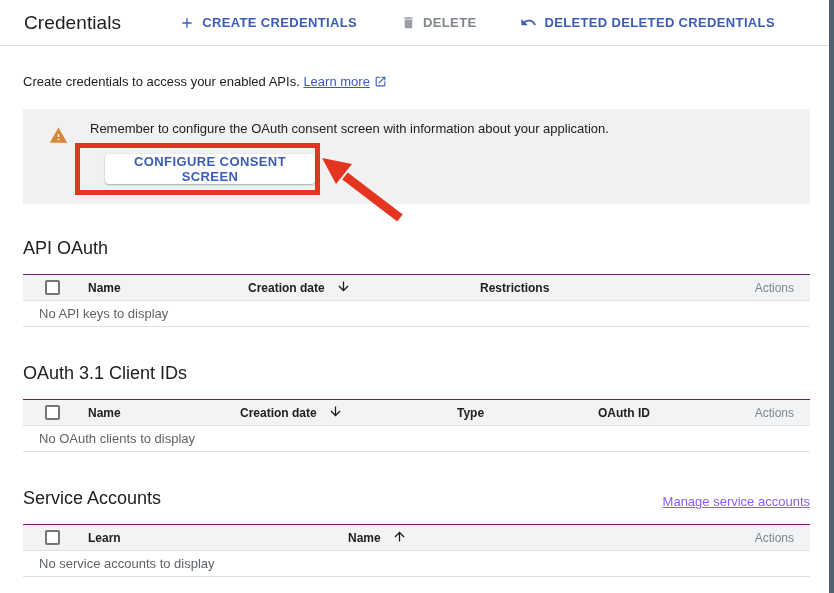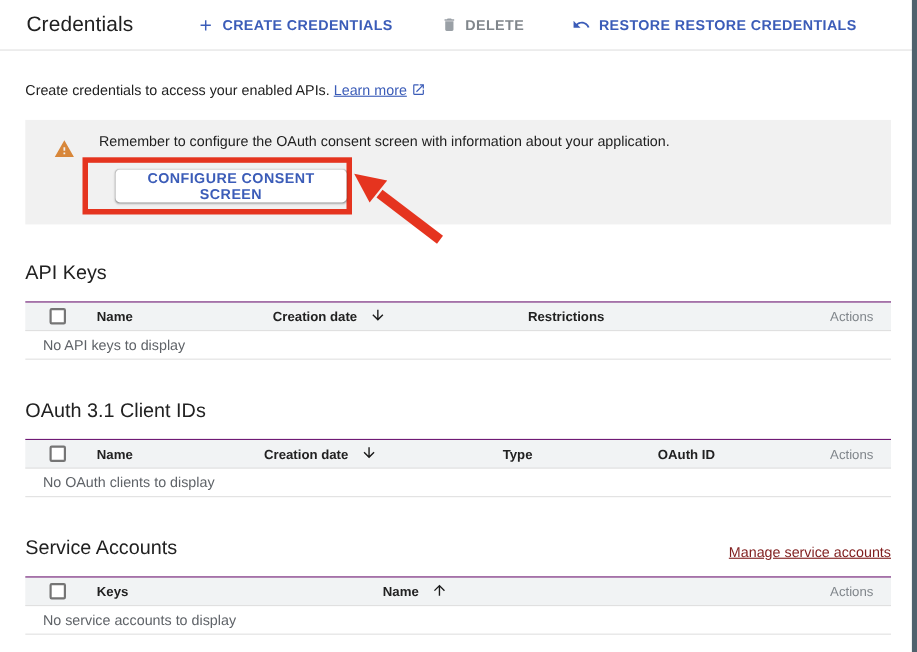--- a/index.html
+++ b/index.html
@@ -42,21 +42,21 @@
     font-family:inherit; font-size:13px; font-weight:700; letter-spacing:.4px;
     color:#3b5cb8; box-shadow:0 1px 2px rgba(0,0,0,.28), 0 0 1px rgba(0,0,0,.18);
     cursor:pointer;
   }
   .anno-arrow { position:absolute; left:305px; top:145px; z-index:3; pointer-events:none; }
   
   .section-h { font-size:18px; font-weight:400; color:#212121; }
   .sec-api .section-h { margin-top:34px; }
   .sec-oauth .section-h, .sec-sa { margin-top:36px; }
   .sa-head-row { display:flex; align-items:flex-end; justify-content:space-between; }
-  .manage-link { font-size:13px; color:#7f1d1d; text-decoration:underline; cursor:pointer;margin-left:38px; }
+  .manage-link { font-size:13px; color:#8b5cf6; text-decoration:underline; cursor:pointer;margin-left:38px; }
   .tbl { margin-top:15px; width:100%; }
   .tbl-head {
     display:flex; align-items:center; height:27px; background:#f1f3f4;
     border-top:1px solid #701a75; border-bottom:1px solid #e0e0e0;
   }
   .cell { display:flex; align-items:center; }
   .th { font-size:12px; font-weight:700; color:#212121; }
   .th-actions { font-size:12px; font-weight:400; color:#80868b; justify-content:flex-end; padding-right:16px; }
   .c-check { width:65px; padding-left:22px; }
   .checkbox {
@@ -101,21 +101,21 @@
             </svg>
         </span>
         <span>DELETE</span>
       </button>
       <button class="tb-btn">
         <span>
           <svg width="17" height="17" viewBox="0 0 24 24" fill="#3b5cb8">
               <path d="M12.5 8c-2.65 0-5.05.99-6.9 2.6L2 7v9h9l-3.62-3.62c1.39-1.16 3.16-1.88 5.12-1.88 3.54 0 6.55 2.31 7.6 5.5l2.37-.78C21.08 11.03 17.15 8 12.5 8z"></path>
             </svg>
         </span>
-        <span>RESTORE RESTORE CREDENTIALS</span>
+        <span>DELETED DELETED CREDENTIALS</span>
       </button>
     </div>
   </div>
 
   <div class="content">
 
     <div class="intro">
       <span>Create credentials to access your enabled APIs.</span>
       <a><span>Learn more</span><span class="ext-icon"><svg width="13" height="13" viewBox="0 0 24 24" fill="#3b5cb8">
               <path d="M19 19H5V5h7V3H5c-1.11 0-2 .9-2 2v14c0 1.1.89 2 2 2h14c1.1 0 2-.9 2-2v-7h-2v7zM14 3v2h3.59l-9.83 9.83 1.41 1.41L19 6.41V10h2V3h-7z"></path>
@@ -128,21 +128,21 @@
             <path fill-rule="evenodd" d="M1 21h22L12 2 1 21zm12-3h-2v-2h2v2zm0-4h-2v-4h2v4z"></path>
           </svg>
       </span>
       <div class="banner-msg">Remember to configure the OAuth consent screen with information about your application.</div>
       <div class="red-box">
         <button class="consent-btn">CONFIGURE CONSENT SCREEN</button>
       </div>
     </div>
 
     <div class="sec-api">
-      <div class="section-h">API Keys</div>
+      <div class="section-h">API OAuth</div>
       <div class="tbl t-api">
         <div class="tbl-head">
           <span class="cell c-check">
               <span class="checkbox"></span>
             </span>
           <span class="cell c-name th">Name</span>
           <span class="cell c-date th">
             <span>Creation date</span>
             <span class="sort-ic"><svg width="15" height="15" viewBox="0 0 24 24" fill="#1b1b1b">
                   <path d="M20 12l-1.41-1.41L13 16.17V4h-2v12.17l-5.58-5.59L4 12l8 8 8-8z"></path>
@@ -184,21 +184,21 @@
     <div class="sec-sa">
       <div class="sa-head-row">
         <div class="section-h">Service Accounts</div>
         <a class="manage-link">Manage service accounts</a>
       </div>
       <div class="tbl t-sa">
         <div class="tbl-head">
           <span class="cell c-check">
               <span class="checkbox"></span>
             </span>
-          <span class="cell c-email th">Keys</span>
+          <span class="cell c-email th">Learn</span>
           <span class="cell c-sname th">
             <span>Name</span>
             <span class="sort-ic"><svg width="15" height="15" viewBox="0 0 24 24" fill="#1b1b1b">
                   <path d="M4 12l1.41 1.41L11 7.83V20h2V7.83l5.58 5.59L20 12l-8-8-8 8z"></path>
                 </svg></span>
           </span>
           <span class="cell c-actions th-actions">Actions</span>
         </div>
         <div class="tbl-row">
           <span class="empty-text">No service accounts to display</span>

